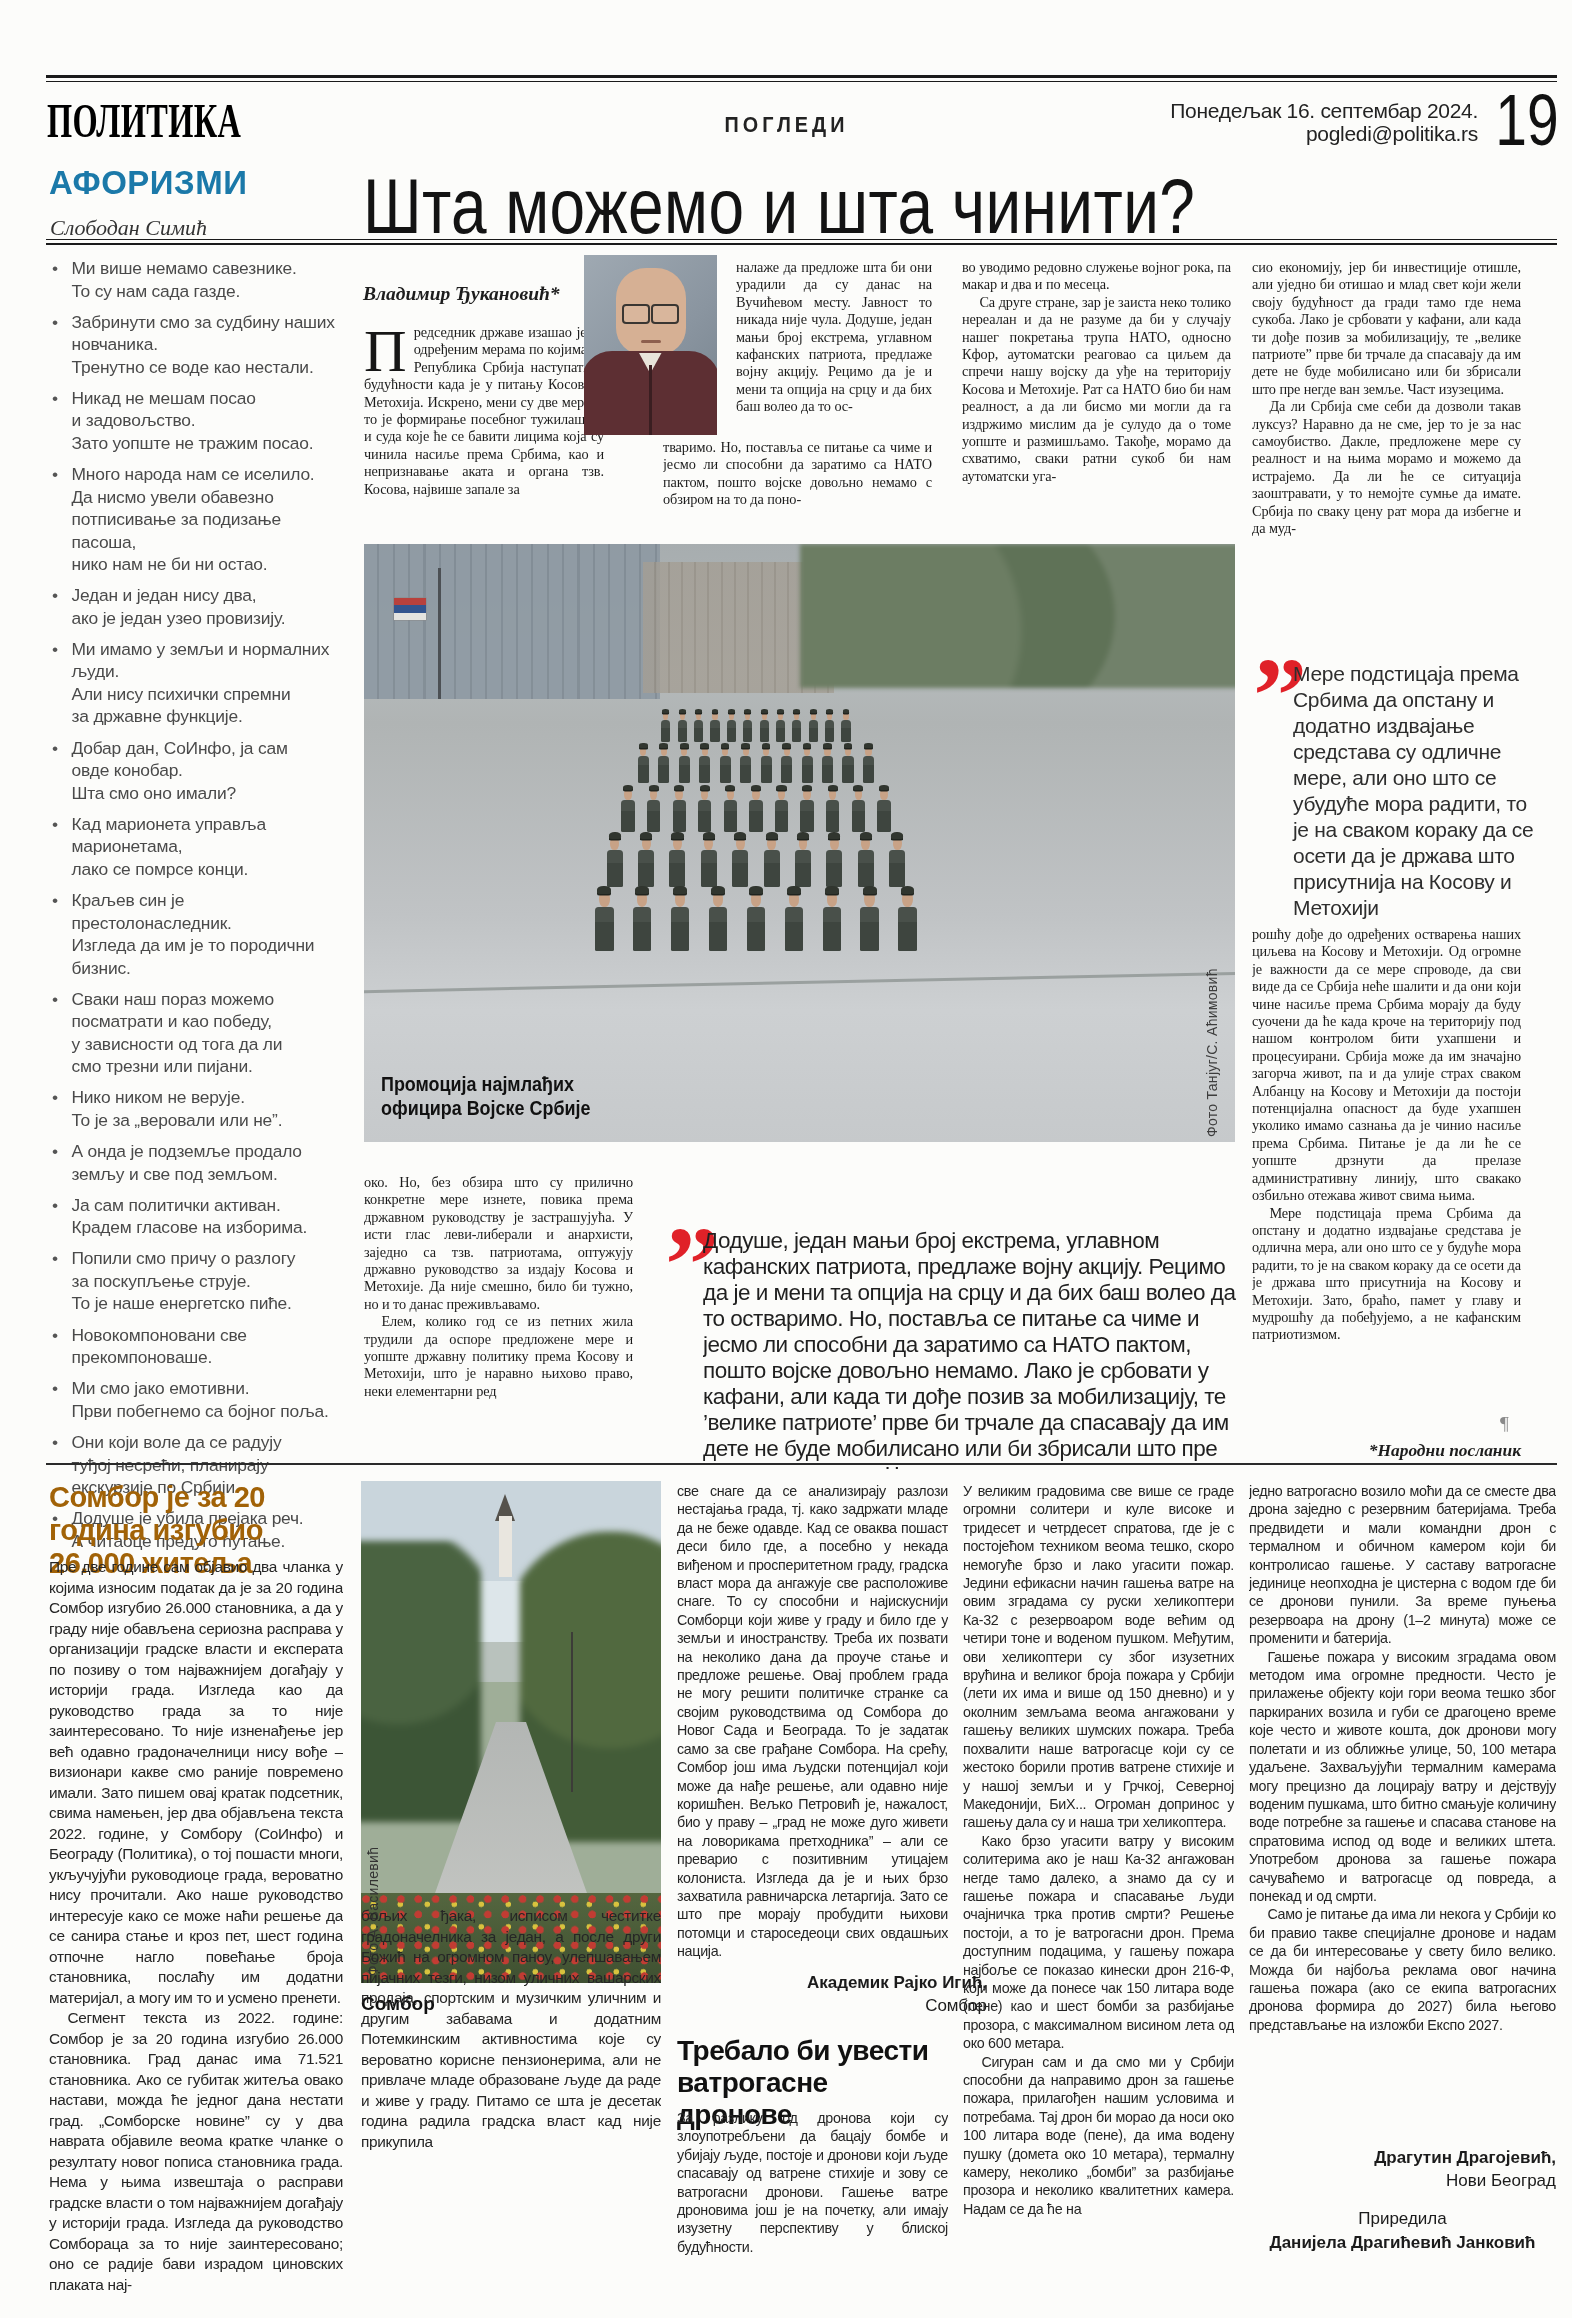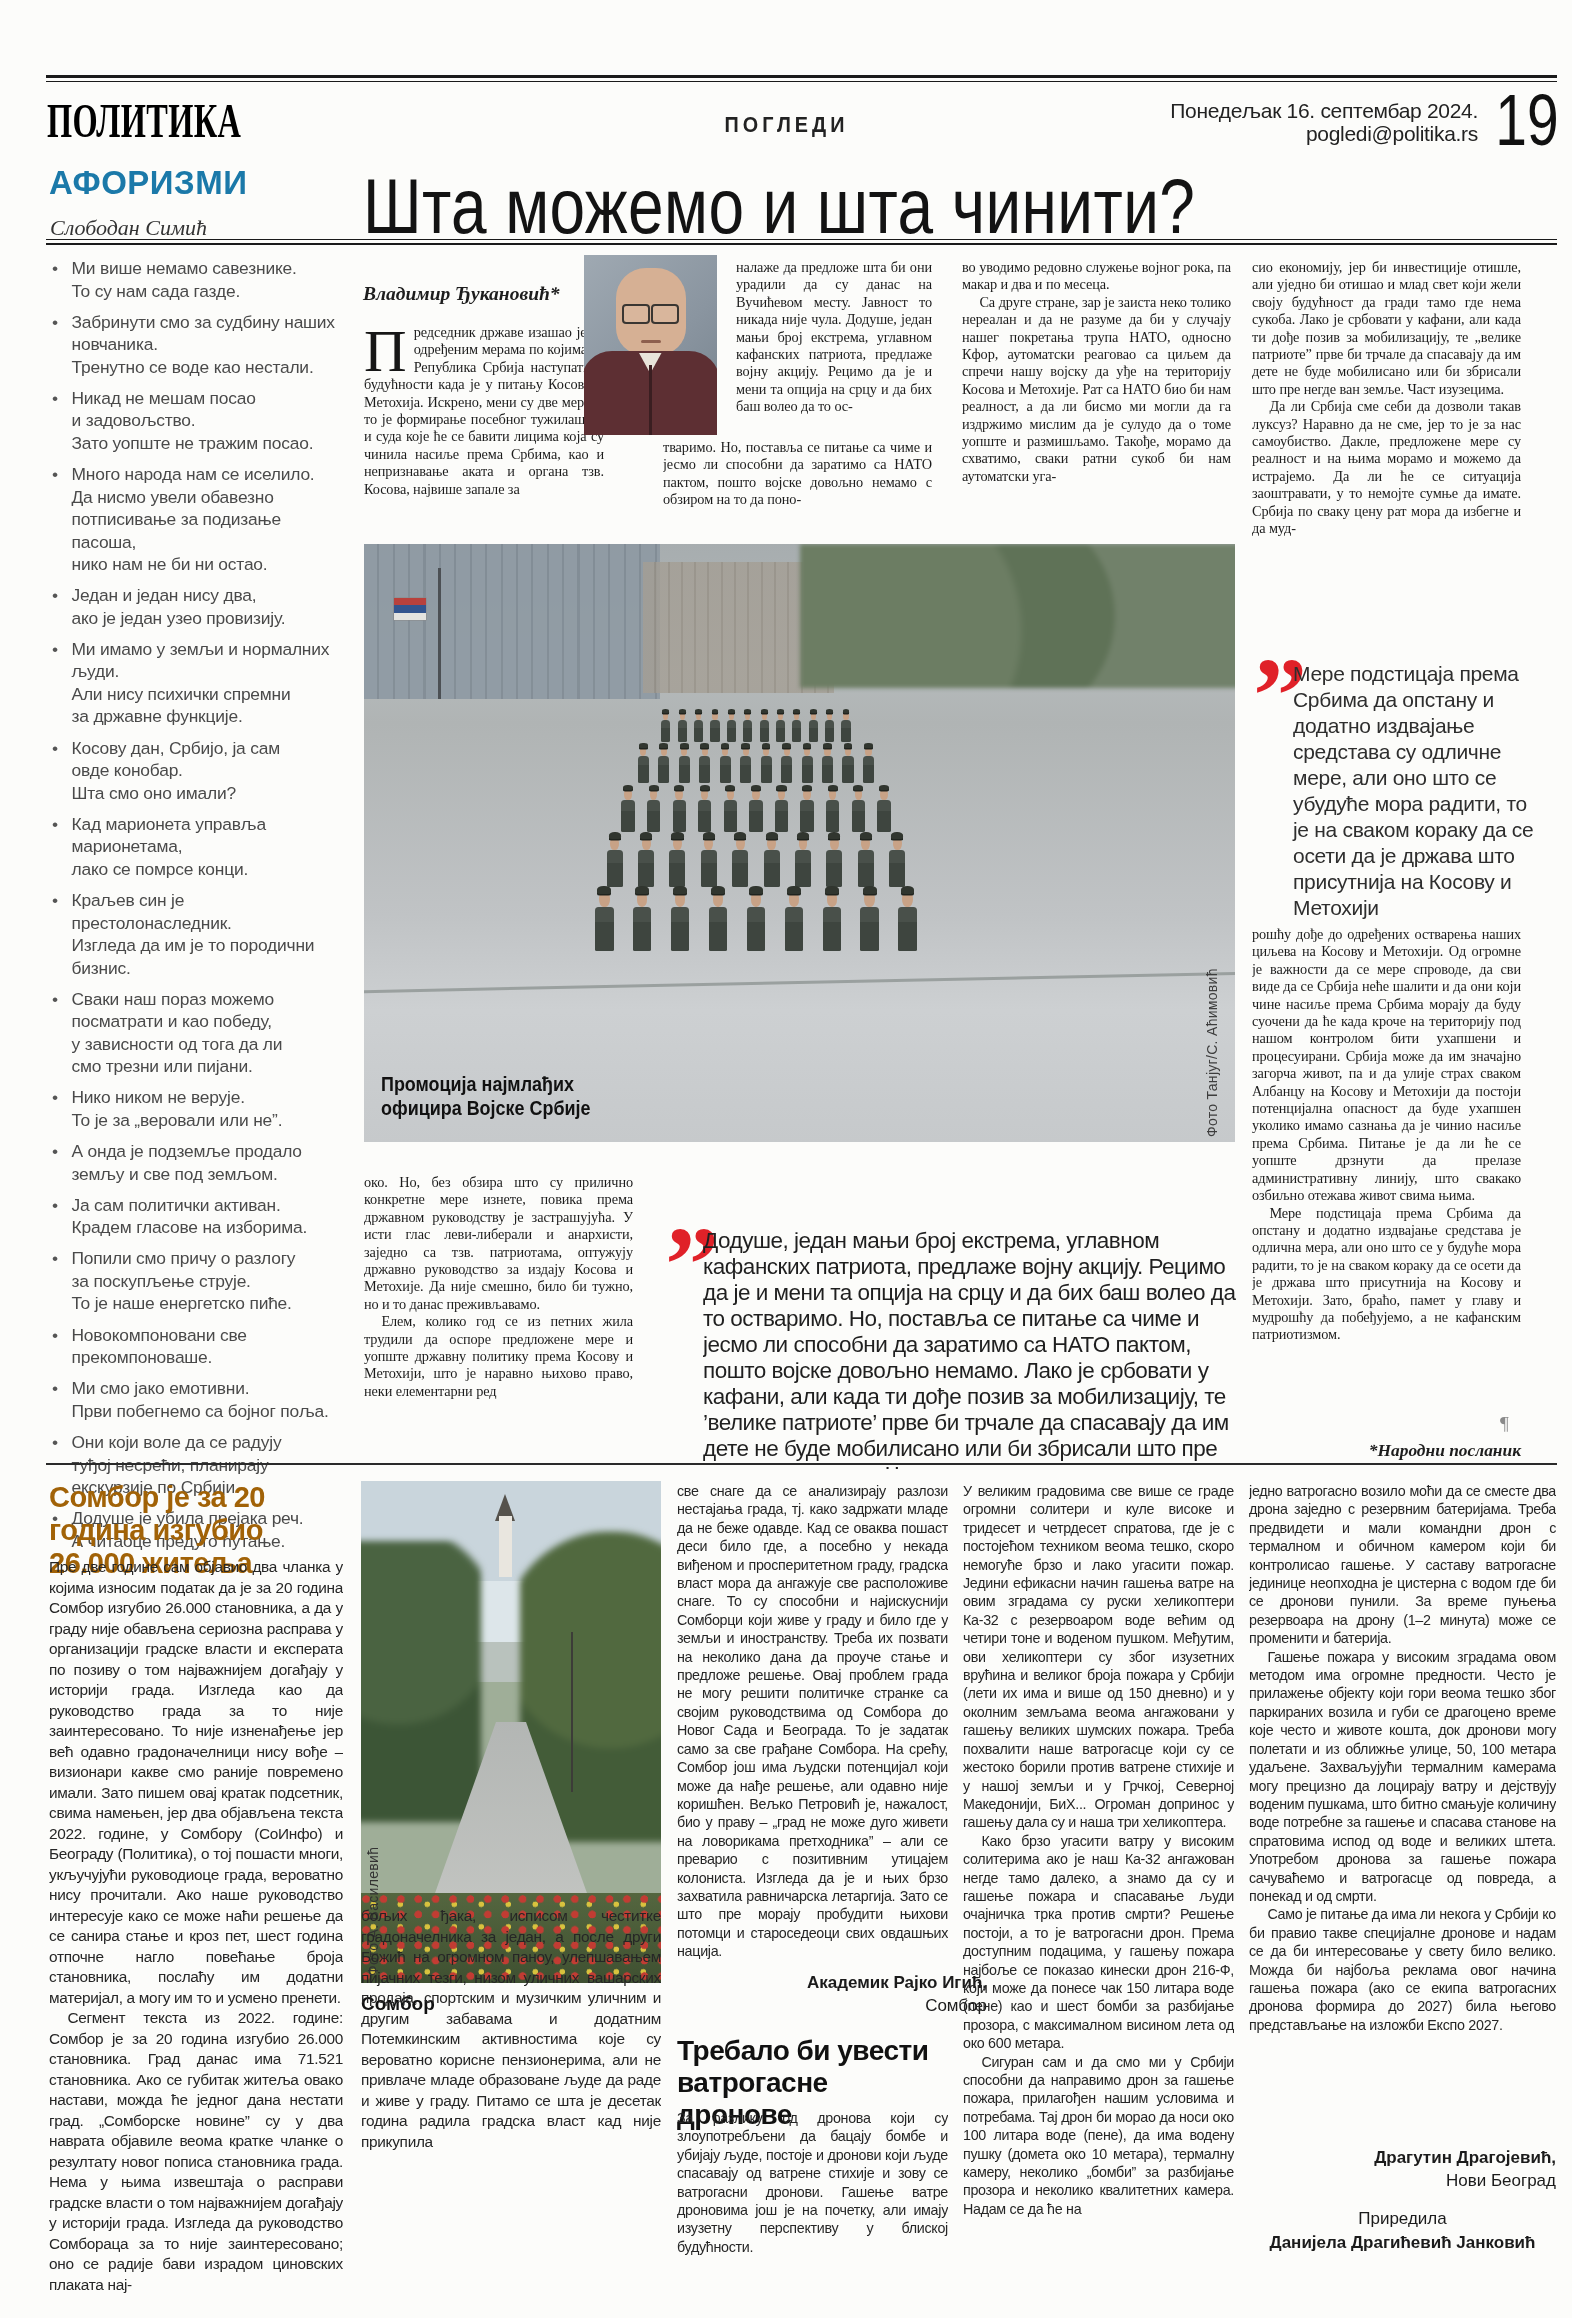--- a/index.html
+++ b/index.html
@@ -205,21 +205,21 @@
 Зато уопште не тражим посао.</li>
       <li>Много народа нам се иселило.
 Да нисмо увели обавезно
 потписивање за подизање пасоша,
 нико нам не би ни остао.</li>
       <li>Један и један нису два,
 ако је један узео провизију.</li>
       <li>Ми имамо у земљи и нормалних људи.
 Али нису психички спремни
 за државне функције.</li>
-      <li>Косову дан, Србијо, ја сам
+      <li>Добар дан, СоИнфо, ја сам
 овде конобар.
 Шта смо оно имали?</li>
       <li>Кад марионета управља марионетама,
 лако се помрсе конци.</li>
       <li>Краљев син је престолонаследник.
 Изгледа да им је то породични бизнис.</li>
       <li>Сваки наш пораз можемо
 посматрати и као победу,
 у зависности од тога да ли
 смо трезни или пијани.</li>

